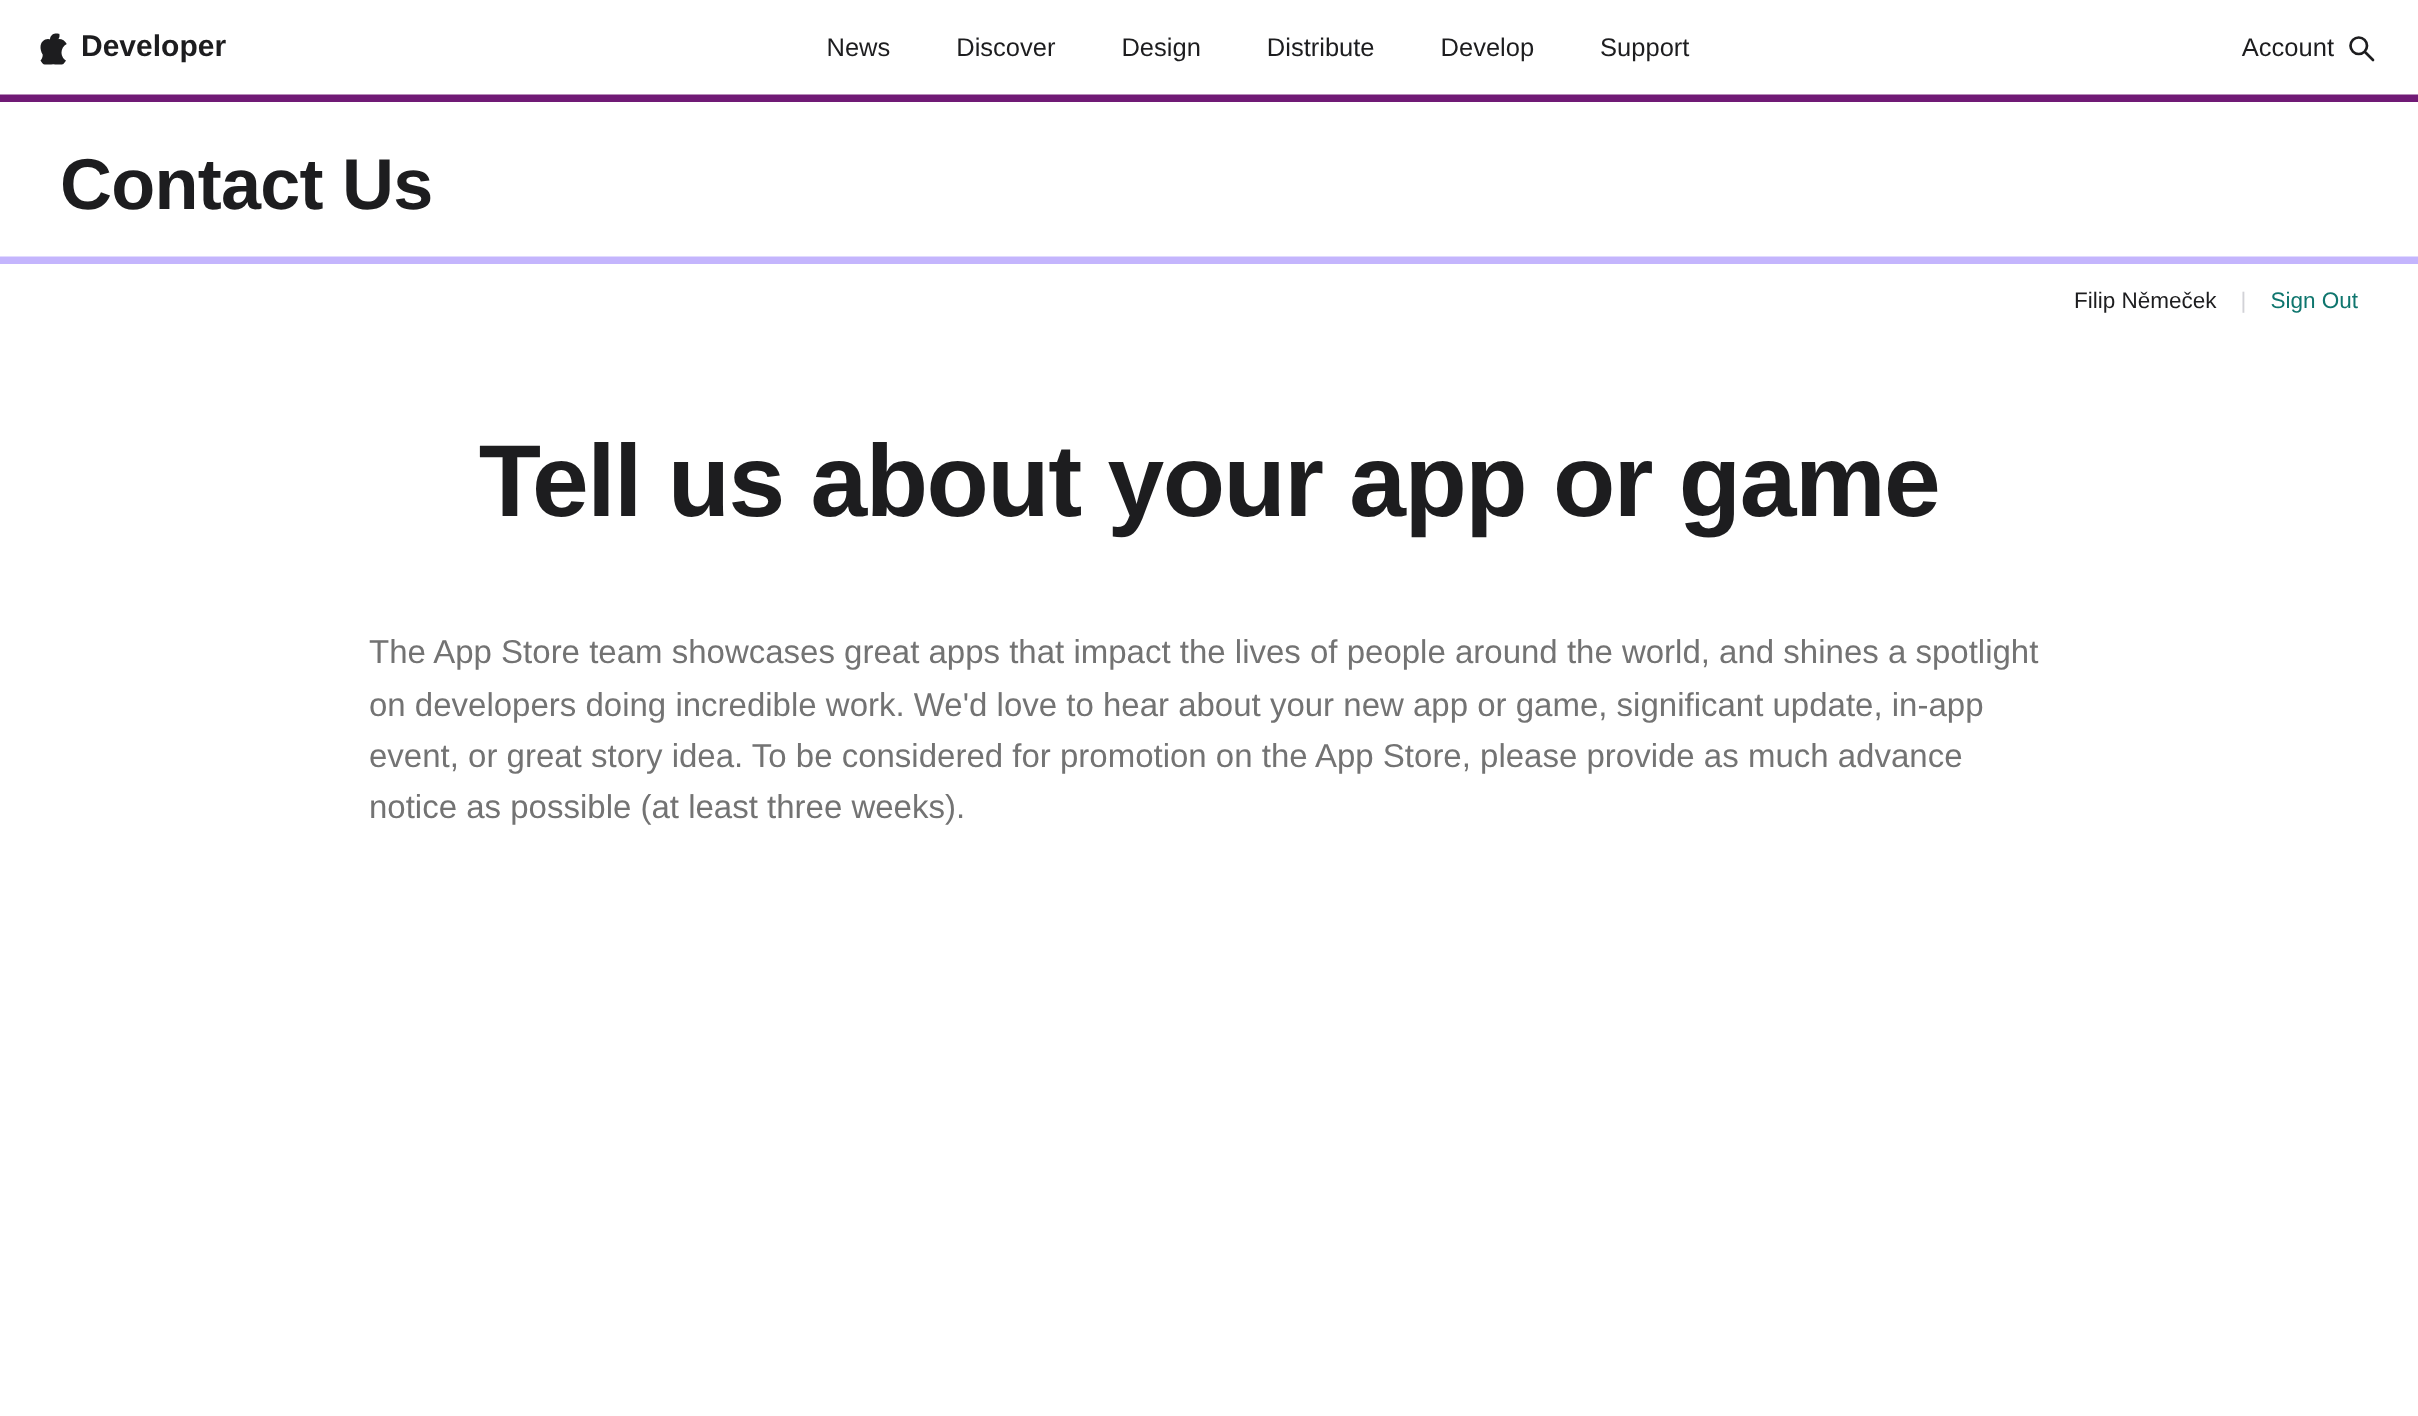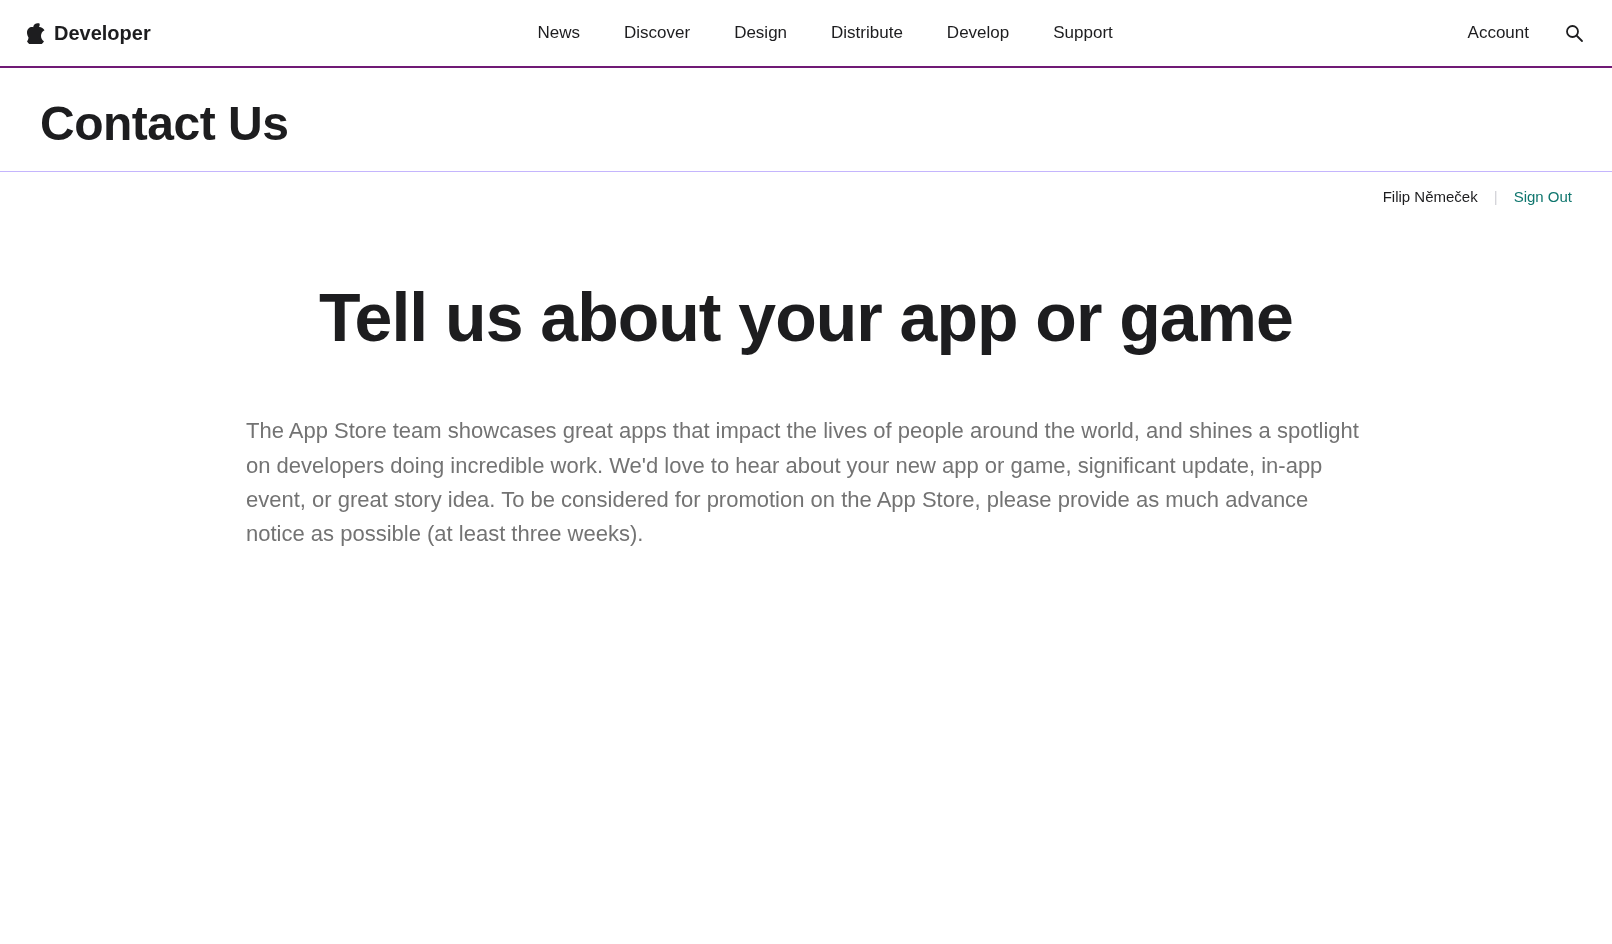--- a/index.html
+++ b/index.html
@@ -15,21 +15,21 @@
     }
 
     
     .nav-bar {
       display: flex;
       align-items: center;
       height: 68px;
       padding: 0 24px;
       background-color: rgba(255,255,255,0.92);
       backdrop-filter: blur(12px);
-      border-bottom: 2px solid #701a75;
+      border-bottom: 5px solid #701a75;
       position: sticky;
       top: 0;
       z-index: 100;
     }
 
     .nav-logo {
       display: flex;
       align-items: center;
       gap: 8px;
       text-decoration: none;
@@ -60,21 +60,21 @@
       text-decoration: none;
       padding: 0 22px;
       line-height: 68px;
       white-space: nowrap;
       cursor: pointer;
     }
 
     .nav-right {
       display: flex;
       align-items: center;
-      gap: 31px;
+      gap: 4px;
       flex-shrink: 0;
     }
 
     .nav-account-link {
       font-size: 17px;
       color: #1d1d1f;
       text-decoration: none;
       cursor: pointer;
     }
 
@@ -85,21 +85,21 @@
       display: flex;
       align-items: center;
       justify-content: center;
       padding: 4px;
       color: #1d1d1f;
     }
 
     
     .page-header {
       padding: 28px 40px 20px 40px;
-      border-bottom: 1px solid #c4b5fd;
+      border-bottom: 5px solid #c4b5fd;
     }
 
     .page-title {
       font-size: 48px;
       font-weight: 700;
       color: #1d1d1f;
       letter-spacing: -0.5px;
     }
 
     

